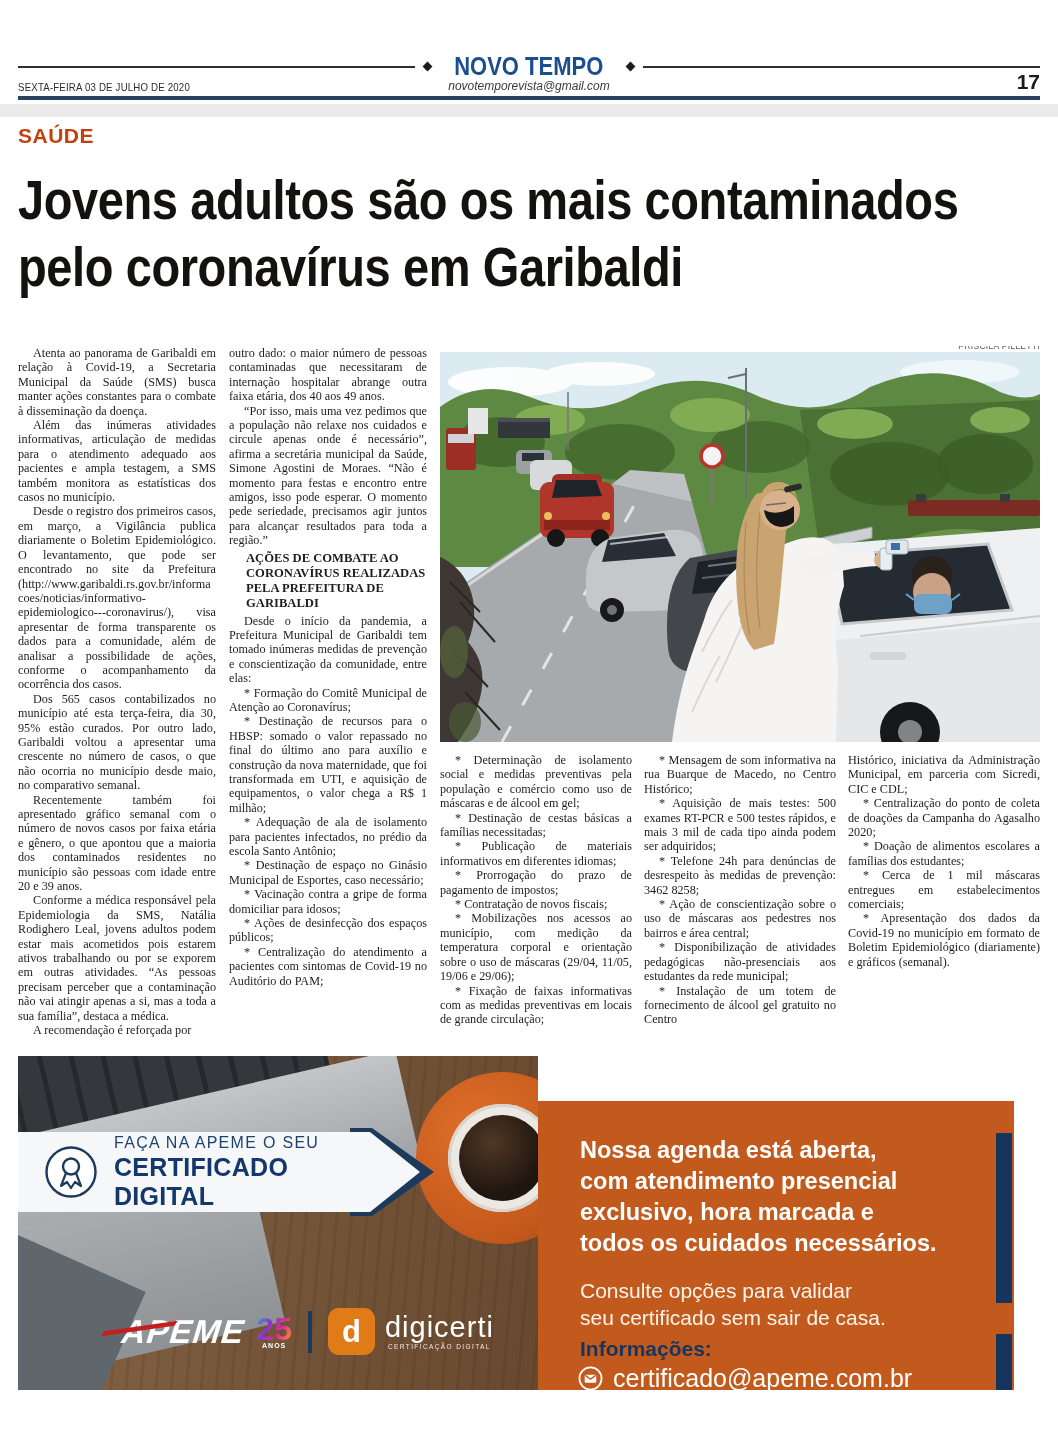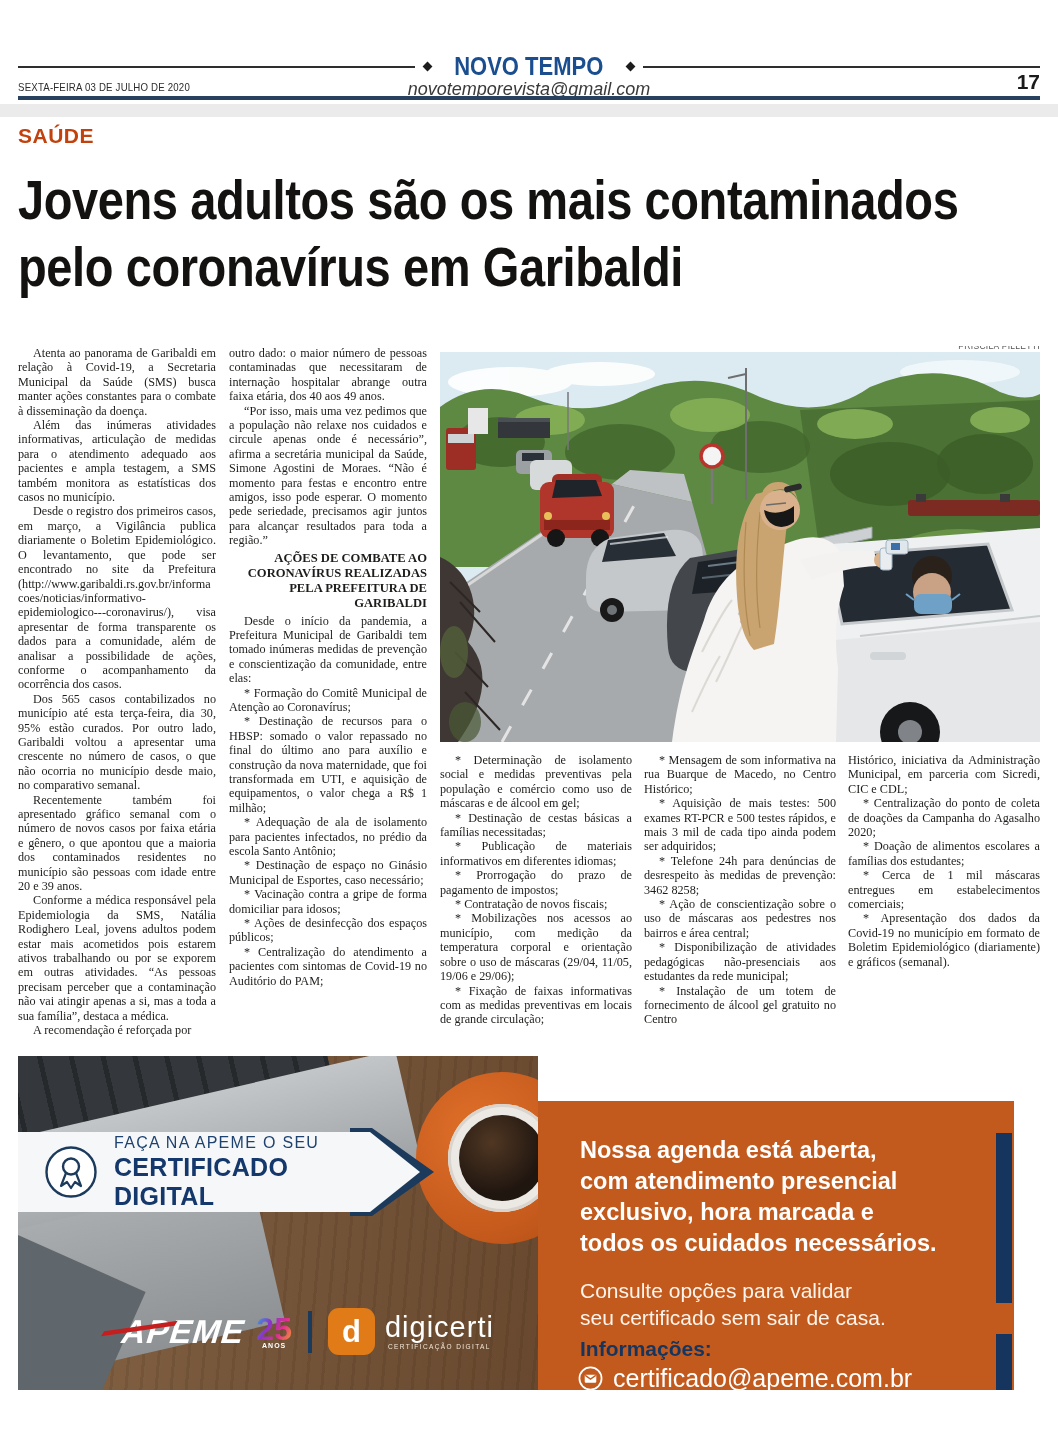--- a/index.html
+++ b/index.html
@@ -9,40 +9,40 @@
 
   
   .masthead-row { position:absolute; top:52px; left:18px; right:18px; display:flex; align-items:center; }
   .masthead-rule { flex:1; height:2px; background:#2e2e2e; }
   .masthead-diamond { width:7px; height:7px; background:#1c1c1c; transform:rotate(45deg); margin:0 9px; flex:none; }
   .masthead-title { font-family:"Liberation Sans", sans-serif; font-weight:700; font-size:25px;
                     color:#1b4e8e; letter-spacing:0px; transform:scaleX(0.88); margin:0 4px; white-space:nowrap; }
   .header-date { position:absolute; top:81px; left:18px; font-family:"Liberation Sans", sans-serif;
                  font-size:10.5px; color:#2c2c2c; letter-spacing:0.2px; transform:scaleX(0.92); transform-origin:left; }
   .header-email { position:absolute; top:79px; left:0; width:1058px; text-align:center;
-                  font-family:"Liberation Sans", sans-serif; font-style:italic; font-size:18px; color:#3a3a3a; }
+                  font-family:"Liberation Sans", sans-serif; font-style:italic; font-size:12px; color:#3a3a3a; }
   .header-pageno { position:absolute; top:70px; right:18px; font-family:"Liberation Sans", sans-serif;
                    font-weight:700; font-size:21px; color:#1a1a1a; }
   .double-rule { position:absolute; top:96px; left:18px; right:18px; height:4px;
                  border-top:3.5px solid #27415f; border-bottom:1.5px solid #27415f; }
   .gray-band { position:absolute; top:104px; left:0; width:1058px; height:13px; background:#ebebeb; }
   .section-label { position:absolute; top:124px; left:18px; font-family:"Liberation Sans", sans-serif;
                    font-weight:700; font-size:21px; color:#c2410c; letter-spacing:0.5px; }
   .headline { position:absolute; top:166px; left:18px; width:1220px;
               font-family:"Liberation Sans", sans-serif; font-weight:700; font-size:56px; line-height:67px;
               color:#141210; letter-spacing:-0.5px; transform:scaleX(0.84); transform-origin:left top; }
 
   
   .main { position:absolute; left:18px; top:346px; width:1022px; height:701px; overflow:hidden;
           display:flex; gap:13px; }
   .col { flex:none; width:198px; font-size:12.2px; line-height:14.4px; text-align:justify;
          color:#1d1d1b; overflow:hidden; }
   .col p, .bcol p { margin:0; text-indent:15px; overflow-wrap:break-word; }
   p.noindent { text-indent:0; }
-  .subhead { font-weight:700; padding-left:17px; margin:3px 0 2px 0; text-align:right;
+  .subhead { font-weight:700; padding-left:17px; margin:3px 0 2px 0; text-align:left;
              font-size:12.6px; line-height:15.2px; }
   .right-block { flex:none; width:600px; }
   .photo-credit { text-align:right; font-family:"Liberation Sans", sans-serif; font-size:8.5px;
                   color:#555; height:11px; letter-spacing:0.3px; margin-top:-5px; }
   .photo-frame { width:600px; height:390px; }
   .bottom-cols { display:flex; gap:12px; margin-top:7px; height:292px; overflow:hidden; }
   .bcol { flex:none; width:192px; font-size:12.2px; line-height:14.4px; text-align:justify; color:#1d1d1b; }
 
   
   .ad { position:absolute; left:18px; top:1056px; width:996px; height:334px; overflow:hidden; }

